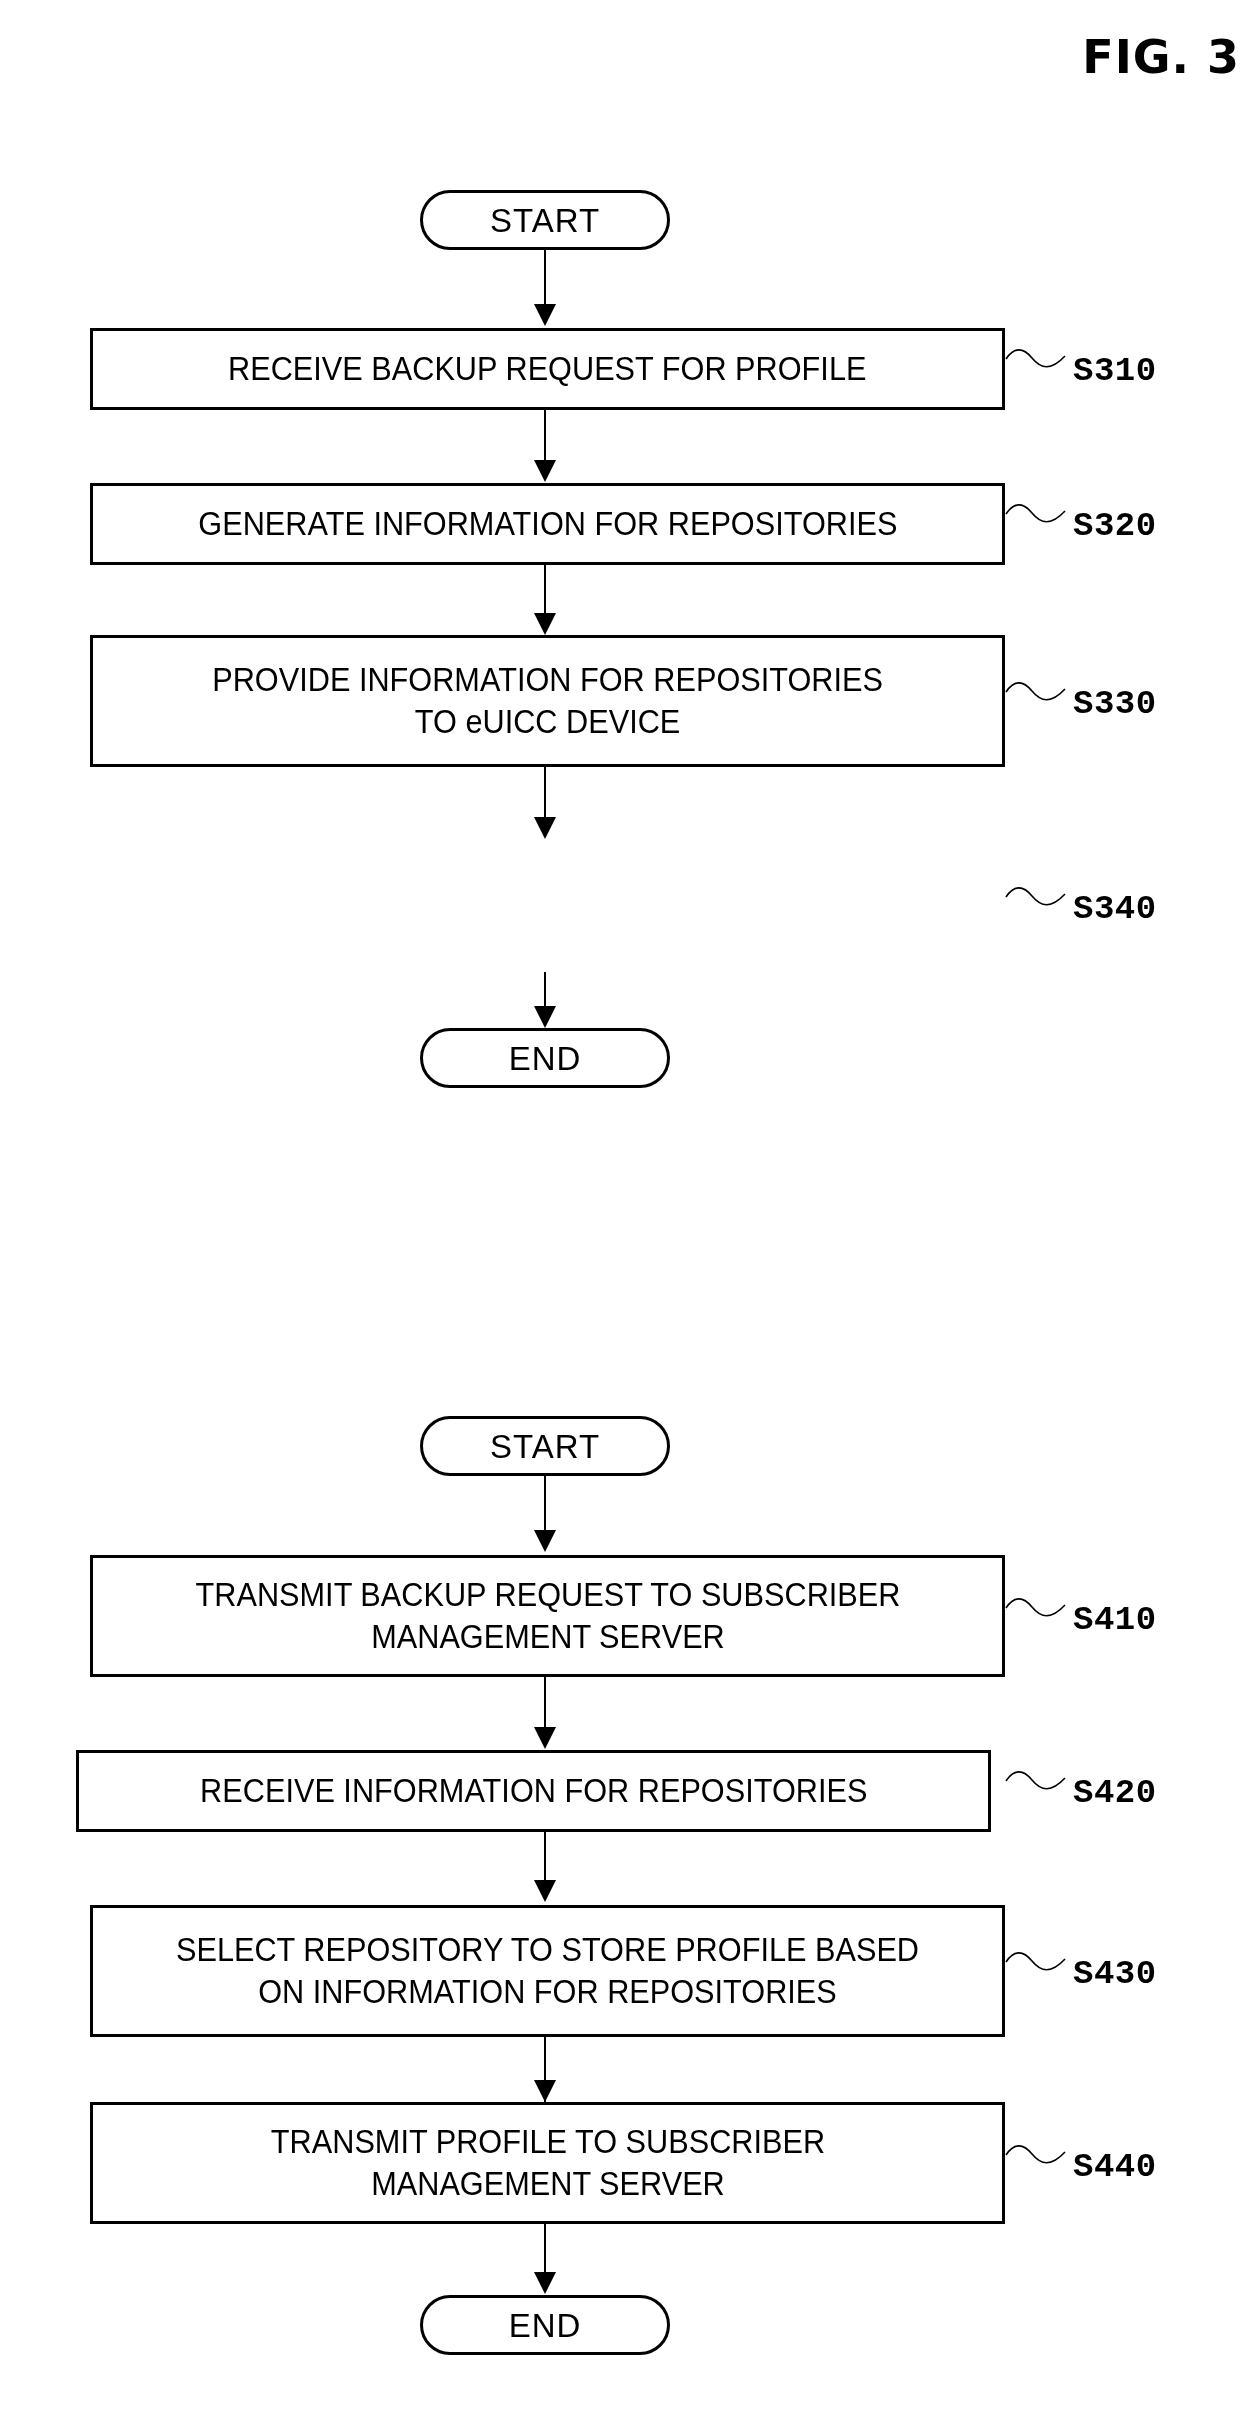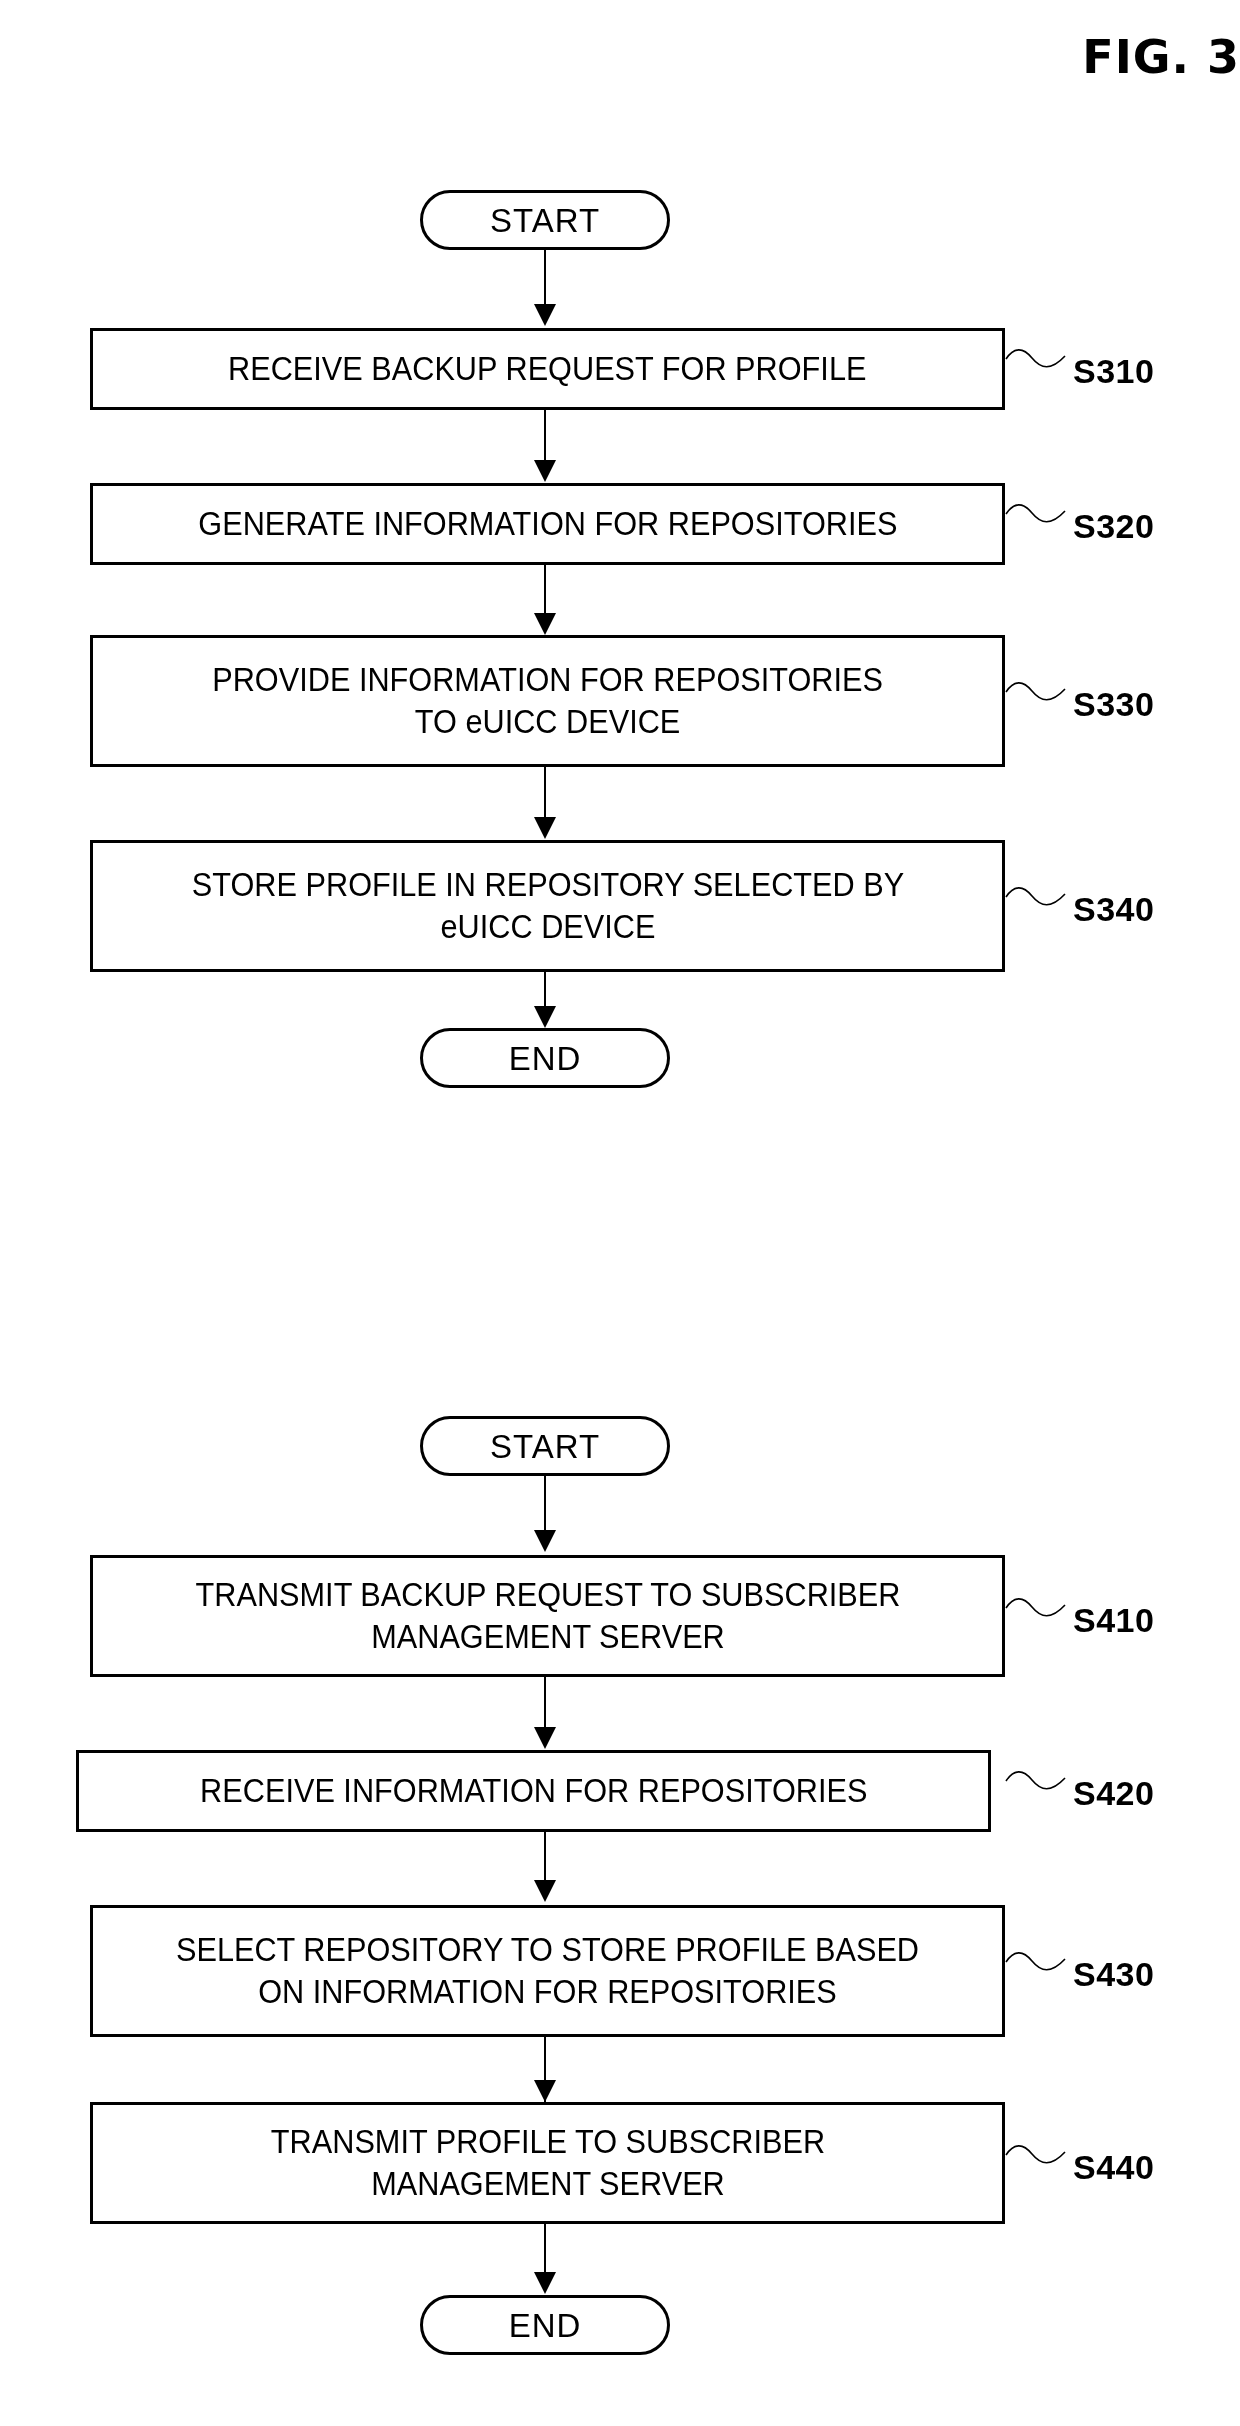--- a/index.html
+++ b/index.html
@@ -85,21 +85,21 @@
     width: 0;
     height: 0;
     border-left: 11px solid transparent;
     border-right: 11px solid transparent;
     border-top: 22px solid #000;
   }
 
   
   .step-label {
     position: absolute;
-    font-family: Liberation Sans, sans-serif;
+    font-family: Liberation Mono, monospace;
     font-weight: bold;
     font-size: 34px;
     letter-spacing: 0.5px;
     white-space: pre;
   }
   .squiggle {
     position: absolute;
   }
 </style>
 </head>
@@ -143,24 +143,20 @@
 TO eUICC DEVICE</div>
   </div>
   <svg class="squiggle" style="left:1005px; top:678px;" width="62" height="34" viewBox="0 0 62 34">
     <path d="M1,14 C9,2 18,2 27,13 C36,24 46,26 60,11" fill="none" stroke="#000" stroke-width="1.6"></path>
   </svg>
   <div class="step-label" style="left:1073px; top:685px;">S330</div>
 
   <div class="connector" style="left:544px; top:767px; height:54px;"></div>
   <div class="arrowhead" style="left:534px; top:817px;"></div>
 
-  <div class="proc-box" style="left:90px; top:840px; width:915px; height:132px;">
-    <div class="proc-text">STORE PROFILE IN REPOSITORY SELECTED BY
-eUICC DEVICE</div>
-  </div>
   <svg class="squiggle" style="left:1005px; top:883px;" width="62" height="34" viewBox="0 0 62 34">
     <path d="M1,14 C9,2 18,2 27,13 C36,24 46,26 60,11" fill="none" stroke="#000" stroke-width="1.6"></path>
   </svg>
   <div class="step-label" style="left:1073px; top:890px;">S340</div>
 
   <div class="connector" style="left:544px; top:972px; height:36px;"></div>
   <div class="arrowhead" style="left:534px; top:1006px;"></div>
 
   <div class="terminator" id="fig3-end" style="left:420px; top:1028px; width:250px; height:60px;">
     <span>END</span>

